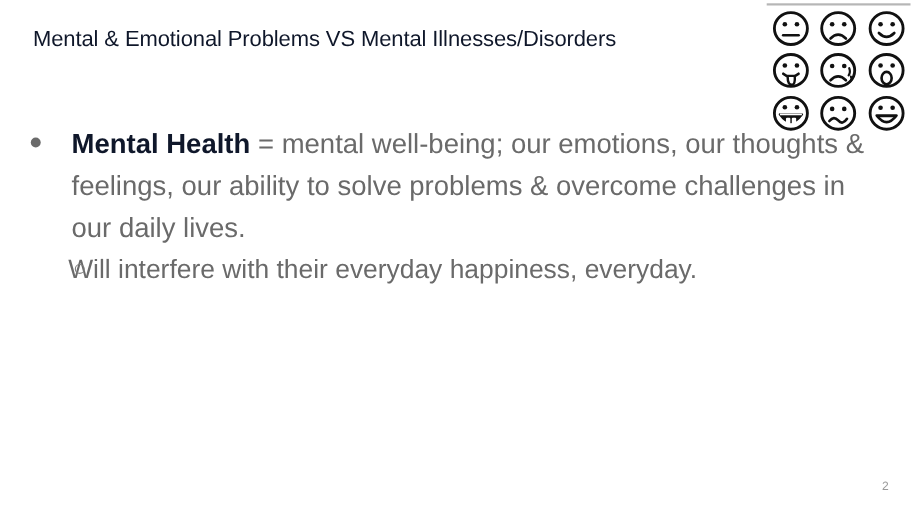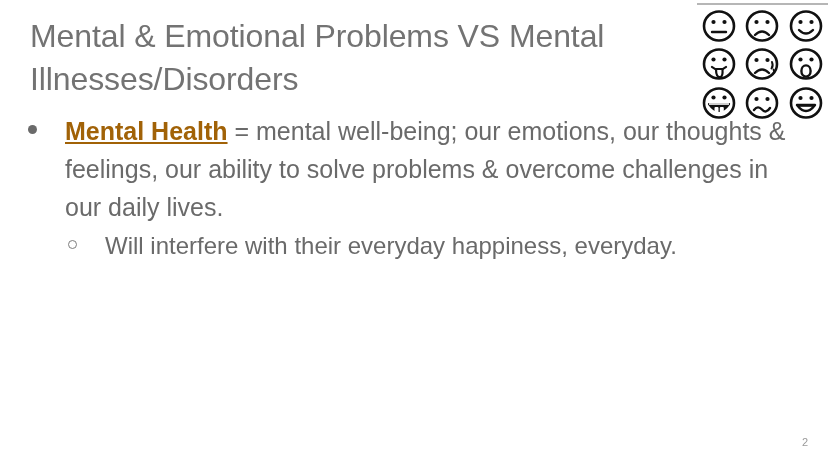--- a/index.html
+++ b/index.html
@@ -17,23 +17,23 @@
     background: #ffffff;
     overflow: hidden;
   }
 
   
   #slide-title {
     position: absolute;
     left: 30px;
     top: 15px;
     width: 640px;
-    font-size: 32px;
+    font-size: 20px;
     line-height: 43px;
-    color: #737373;
+    color: #0f172a;
     font-weight: 400;
     letter-spacing: -0.1px;
     white-space: pre-line;
   }
 
   
   #emoji-image {
     position: absolute;
     left: 697px;
     top: 3px;
@@ -82,40 +82,39 @@
   .lvl1 .marker {
     position: absolute;
     left: 28px;
     top: 13px;
     width: 9px;
     height: 9px;
     border-radius: 50%;
     background: #6a6a6a;
   }
   .lvl2 {
-    padding-left: 105px;
+    padding-left: 62px;
     font-size: 24px;
     line-height: 39px;
     color: #6a6a6a;
   }
   .lvl2 .marker {
     position: absolute;
     left: 68px;
     top: 14px;
     width: 9px;
     height: 9px;
     border-radius: 50%;
     border: 1.4px solid #7d7d7d;
     background: transparent;
     box-sizing: border-box;
   }
   .term {
     font-weight: bold;
-    color: #a16207;
-    text-decoration: underline;
+    color: #0f172a;
     text-underline-offset: 2px;
   }
   .defn { color: #6a6a6a; }
 
   
   #slide-number {
     position: absolute;
     right: 20px;
     bottom: 18px;
     font-size: 11px;

